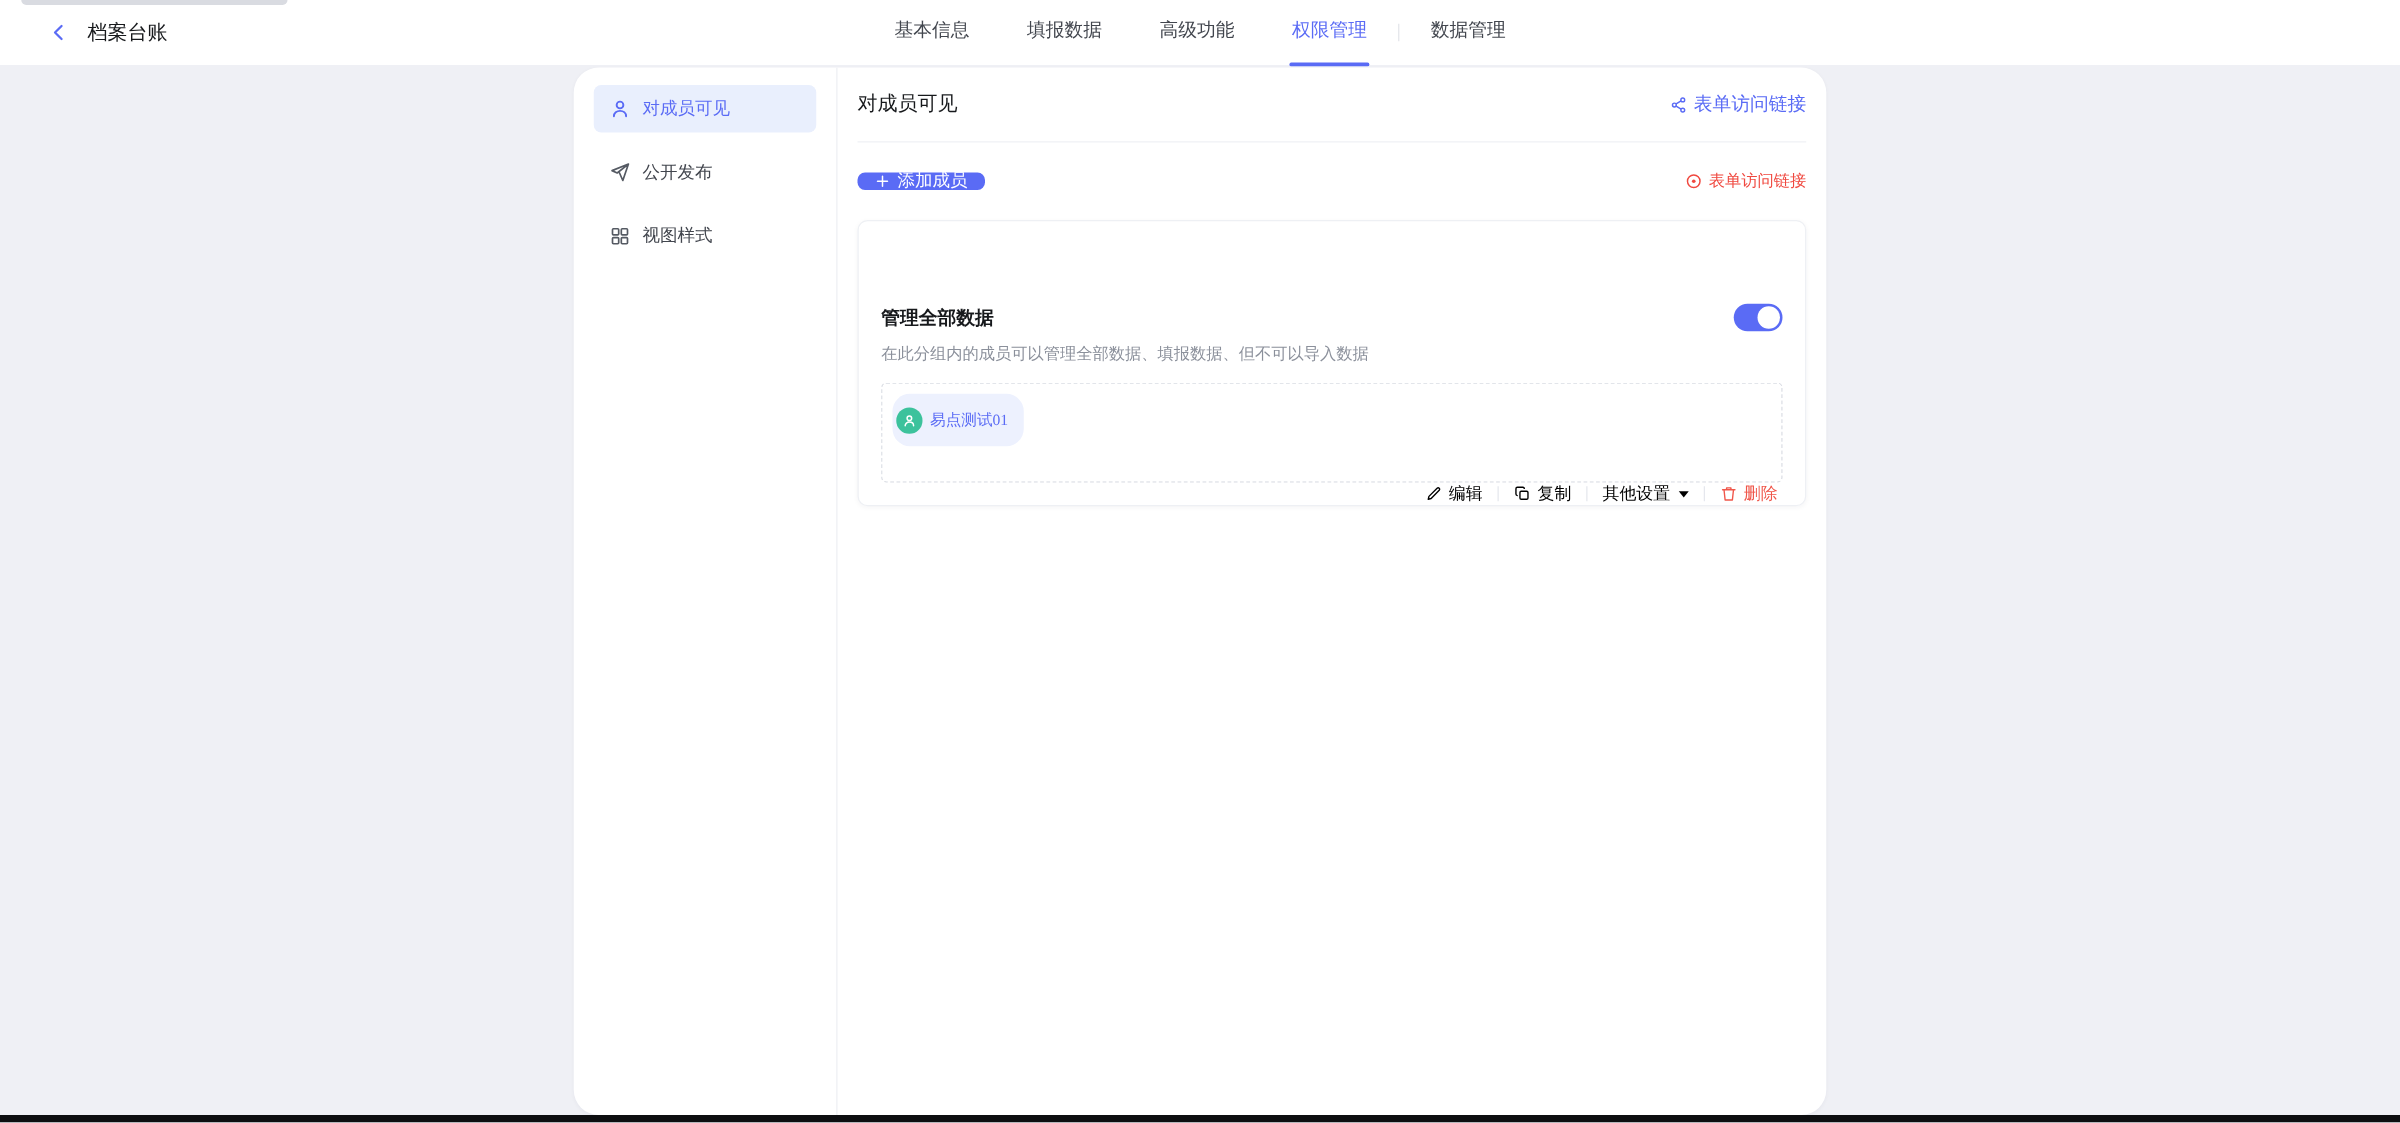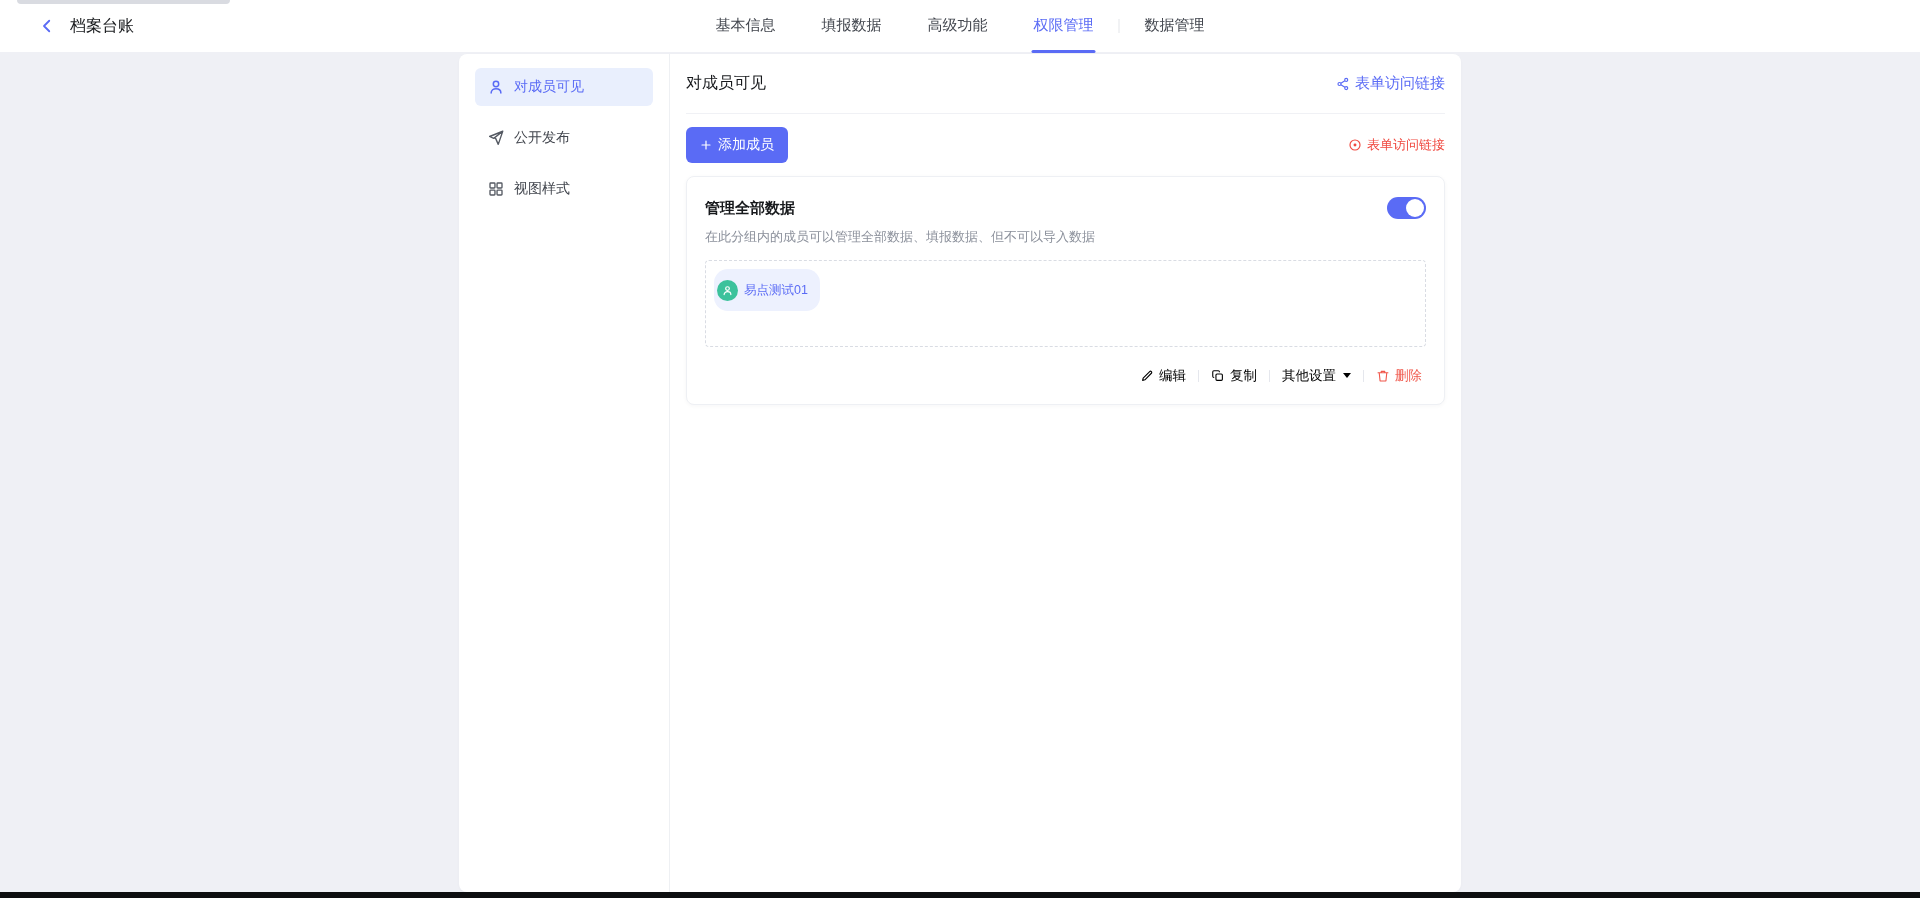--- a/index.html
+++ b/index.html
@@ -40,23 +40,24 @@
     height:3px; background:#5a6bf5; border-radius:2px;
   }
   .tab-divider { width:1px; height:14px; background:#e3e5ea; margin:0 2px; }
 
   
   .content {
     flex:1; display:flex; justify-content:center;
     padding-top:2px; overflow:hidden;
   }
   .panel {
-    width:1002px; background:#ffffff; border-radius:8px;
+    width:1002px; background:#ffffff; border-radius:20px;
     margin-bottom:0; display:flex; overflow:hidden;
     box-shadow:0 1px 3px rgba(30,34,60,.03);
+    font-family:Liberation Serif, serif;
   }
   .bottom-strip { height:6px; background:#0d0e10; flex-shrink:0; }
 
   
   .side-nav {
     width:211px; flex-shrink:0; border-right:1px solid #eef0f3;
     padding:14px 16px;
   }
   .side-item {
     height:38px; border-radius:6px; display:flex; align-items:center;
@@ -77,40 +78,40 @@
   .link-btn {
     display:flex; align-items:center; gap:5px; color:#5a6bf5;
     font-size:15px; cursor:pointer;
   }
   .link-btn .l-icon { width:14px; height:14px; }
 
   .toolbar {
     height:62px; display:flex; align-items:center; justify-content:space-between;
   }
   .add-btn {
-    height:36px; background:#5a6bf5; color:#ffffff; border:none;
+    height:14px; background:#5a6bf5; color:#ffffff; border:none;
     border-radius:6px; padding:0 14px; font-size:14px;
     display:flex; align-items:center; gap:6px; cursor:pointer;
     font-family:inherit;
   }
   .add-btn .p-icon { width:12px; height:12px; }
   .danger-link {
     display:flex; align-items:center; gap:5px; color:#f0483f;
     font-size:13px; cursor:pointer;
   }
   .danger-link .d-icon { width:14px; height:14px; }
 
   
   .perm-card {
     border:1px solid #eef0f4; border-radius:8px; background:#ffffff;
     box-shadow:0 1px 4px rgba(30,34,60,.04);
     padding:20px 18px 0 18px; height:229px;
     display:flex; flex-direction:column;
   }
-  .card-head { display:flex; align-items:center; justify-content:space-between; }
+  .card-head { display:flex; align-items:center; justify-content:space-between;margin-top:46px; }
   .card-title { font-size:15px; font-weight:700; color:#17191c; }
   .toggle {
     width:39px; height:22px; border-radius:11px; background:#5a6bf5;
     position:relative; cursor:pointer; flex-shrink:0;
   }
   .toggle::after {
     content:""; position:absolute; top:2px; right:2px; width:18px; height:18px;
     border-radius:50%; background:#ffffff;
   }
   .card-desc { margin-top:9px; font-size:13px; color:#8b909b; }

